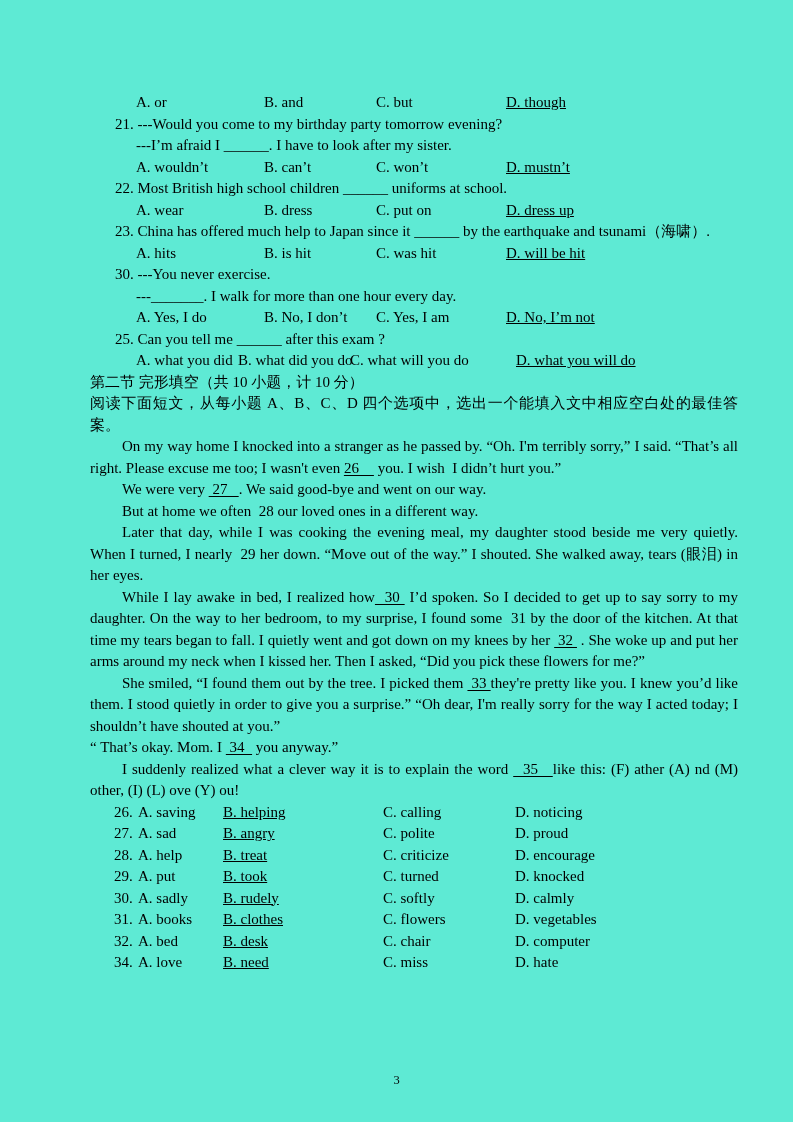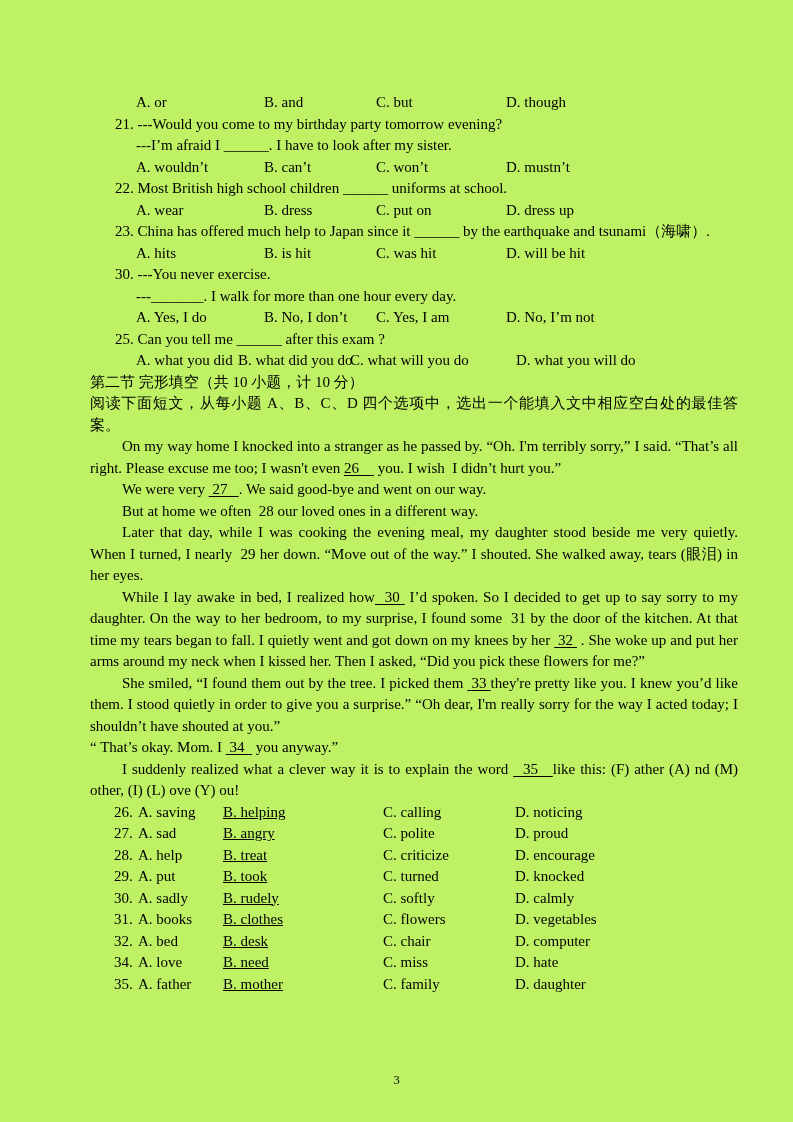--- a/index.html
+++ b/index.html
@@ -1,29 +1,29 @@
 <!DOCTYPE html>
 <html><head>
 <meta charset="utf-8">
 <style>
   * { margin:0; padding:0; box-sizing:border-box; }
   html,body { background:#ffffff; }
   .page {
-    position:relative; width:793px; height:1122px; background:#bef264;
+    position:relative; width:793px; height:1122px; background:#5eead4;
     font-family:"Liberation Serif","DejaVu Serif",serif;
     font-size:15px; line-height:21.5px; color:#000;
     overflow:hidden;
   }
   .content { position:absolute; left:90px; top:92px; width:648px; }
   
   .q-first { padding-left:25px; white-space:nowrap; }
   .q-cont  { padding-left:46px; white-space:nowrap; }
   .opt-row { display:flex; padding-left:46px; white-space:nowrap; }
   .opt-row .oa { width:128px; } .opt-row .ob { width:112px; }
-  .opt-row .oc { width:130px; } .opt-row .od { flex:1; }
+  .opt-row .oc { width:130px; } .opt-row .od { flex:1;text-decoration:underline; }
   .opt-row.narrow .oa { width:102px; } .opt-row.narrow .ob { width:112px; }
   .opt-row.narrow .oc { width:166px; }
   
   .cn { text-align:justify; }
   .para { text-align:justify; }
   .para.indent { text-indent:32px; }
   .blank { text-decoration:underline; text-underline-offset:2px; }
   .cloze-row { display:flex; padding-left:24px; white-space:nowrap;align-items:flex-end; }
   .cloze-row .cnum { width:24px; } .cloze-row .coa { width:85px; }
   .cloze-row .cob { width:160px;text-decoration:underline; } .cloze-row .coc { width:120px; }
@@ -146,24 +146,17 @@
       <span class="coc">C. chair</span>
       <span class="cod">D. computer</span>
     </div>
     <div class="cloze-row">
       <span class="cnum">34.</span>
       <span class="coa">A. love</span>
       <span class="cob">B. need</span>
       <span class="coc">C. miss</span>
       <span class="cod">D. hate</span>
     </div>
-    <div class="cloze-row">
-      <span class="cnum">35.</span>
-      <span class="coa">A. father</span>
-      <span class="cob">B. mother</span>
-      <span class="coc">C. family</span>
-      <span class="cod">D. daughter</span>
-    </div>
 
   </div>
 
   <div class="pageno">3</div>
 </div>
 
 </body></html>

